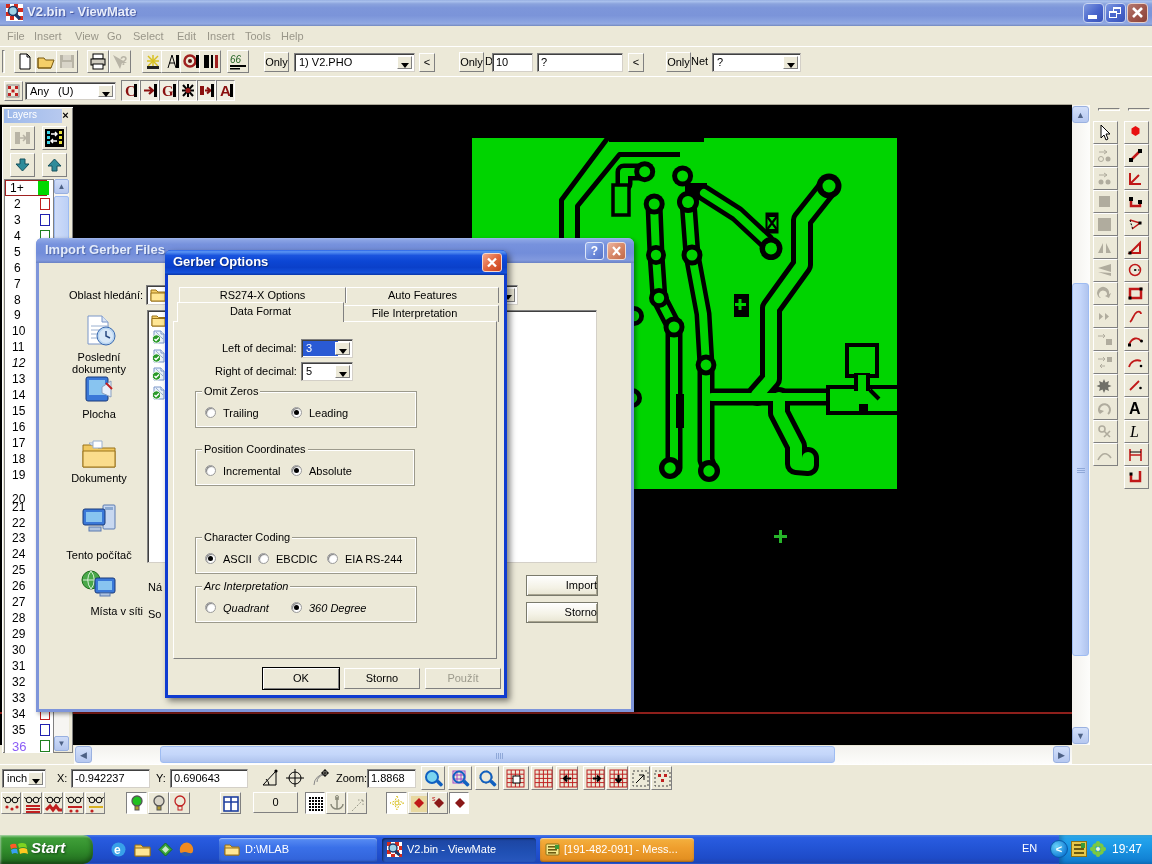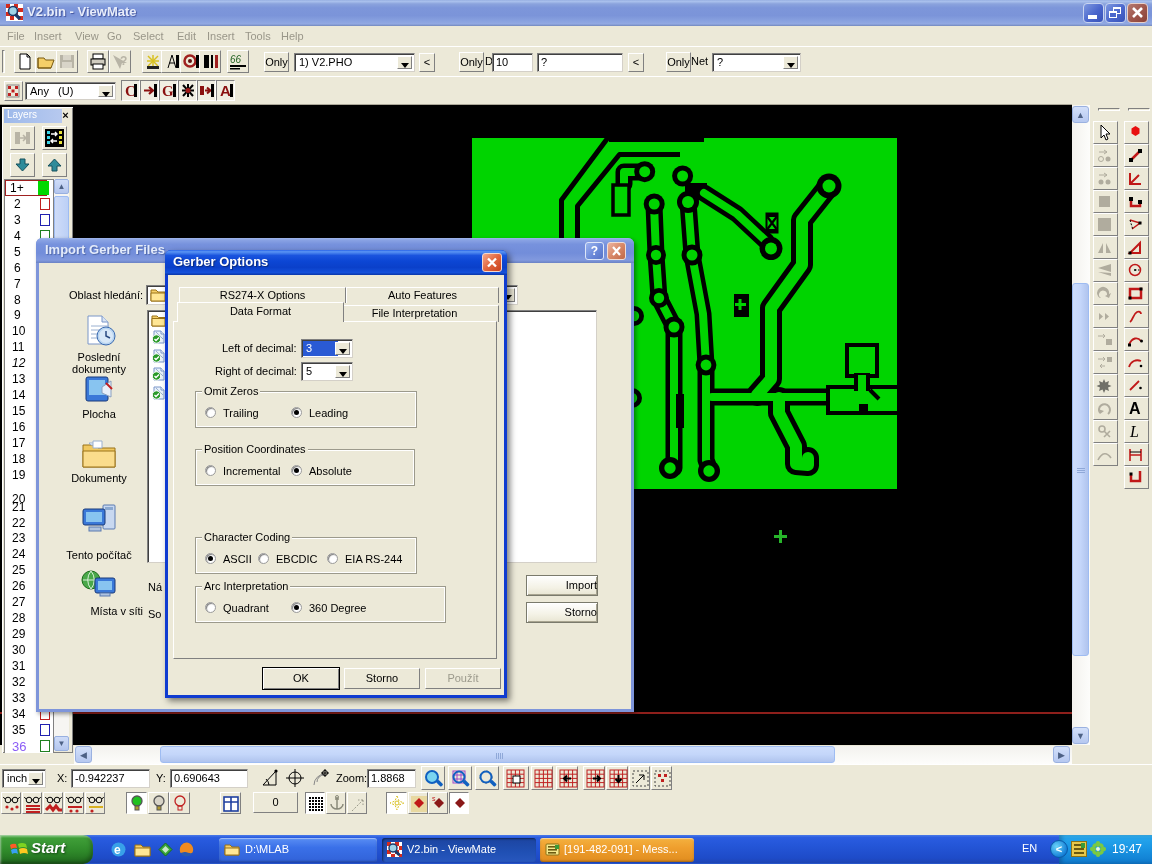--- a/index.html
+++ b/index.html
@@ -961,21 +961,21 @@
       </div>
       <div class="grp" style="left:21px;top:215px;width:222px;height:37px;">
           <span style="color:#000">Character Coding</span>
         <div class="radio on" style="left:9px;top:15px;"></div>
           <span class="abs" style="left:25px;top:15px;color:#000">ASCII</span>
         <div class="radio" style="left:62px;top:15px;"></div>
           <span class="abs" style="left:78px;top:15px;color:#000">EBCDIC</span>
         <div class="radio" style="left:131px;top:15px;"></div>
           <span class="abs" style="left:147px;top:15px;color:#000">EIA RS-244</span>
       </div>
-      <div class="grp" style="left:21px;top:264px;width:251px;height:37px;">
+      <div class="grp" style="left:21px;top:264px;width:222px;height:37px;font-style:italic;">
           <span style="color:#000">Arc Interpretation</span>
         <div class="radio" style="left:9px;top:15px;"></div>
           <span class="abs" style="left:25px;top:15px;color:#000">Quadrant</span>
         <div class="radio on" style="left:95px;top:15px;"></div>
           <span class="abs" style="left:111px;top:15px;color:#000">360 Degree</span>
       </div>
     </div>
     <div class="abs" style="left:94px;top:392px;width:78px;height:23px;background:#ece9d8;border:1px solid #000;box-shadow:inset 1px 1px 0 #fff,inset -1px -1px 0 #808080;text-align:center;line-height:21px;color:#000;">OK</div>
     <div class="abs raised" style="left:176px;top:393px;width:76px;height:21px;text-align:center;line-height:19px;color:#000;">Storno</div>
     <div class="abs raised" style="left:257px;top:393px;width:76px;height:21px;text-align:center;line-height:19px;color:#9c9a8c;">Použít</div>

